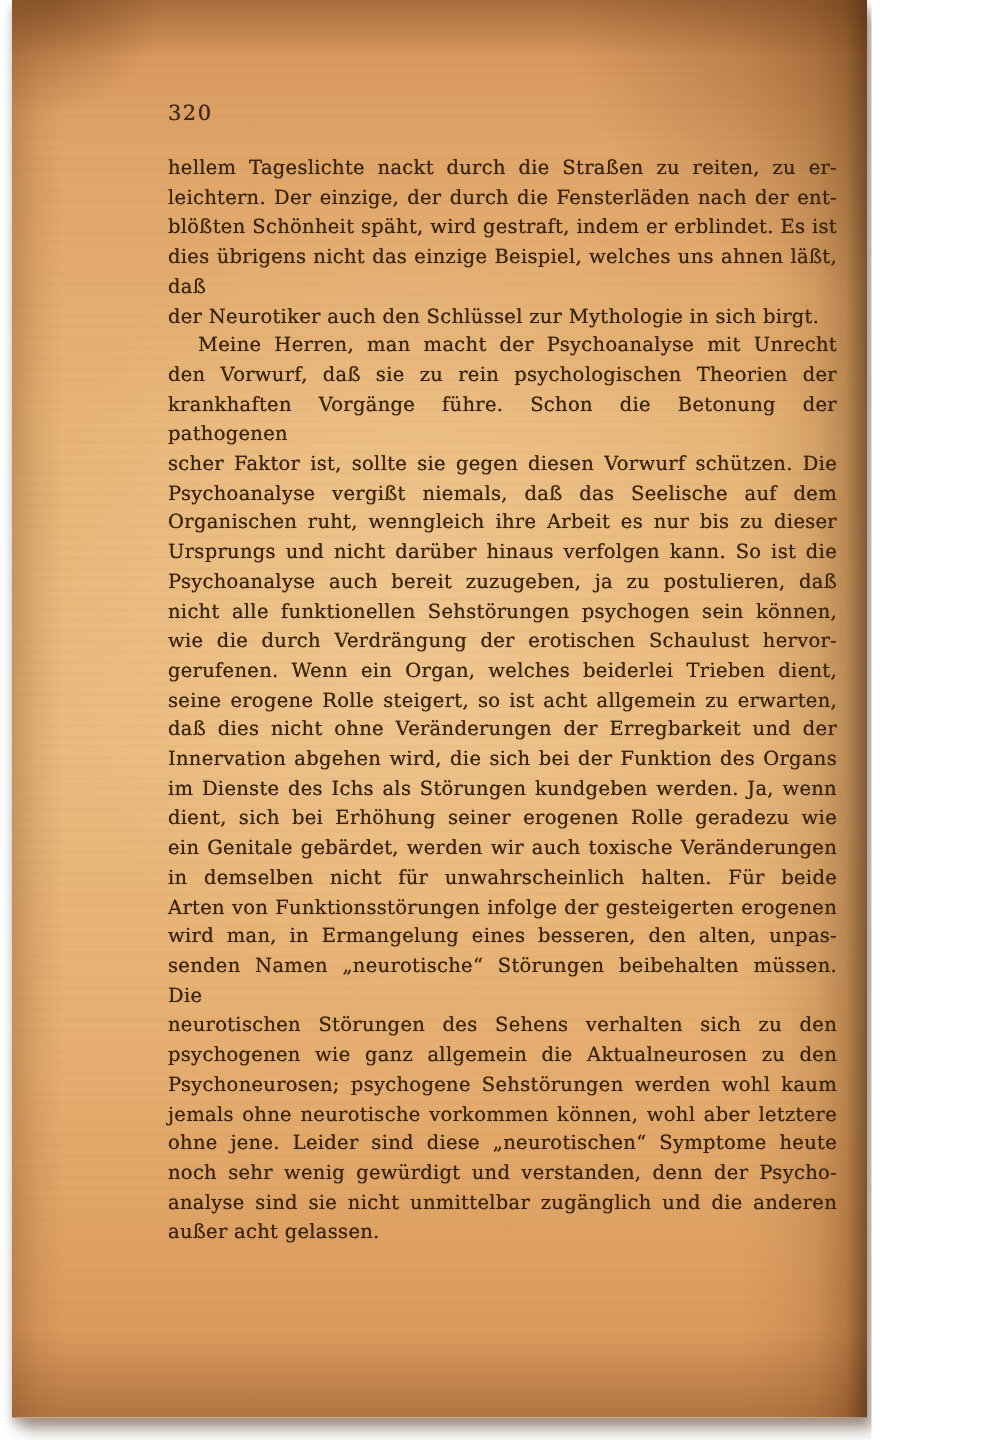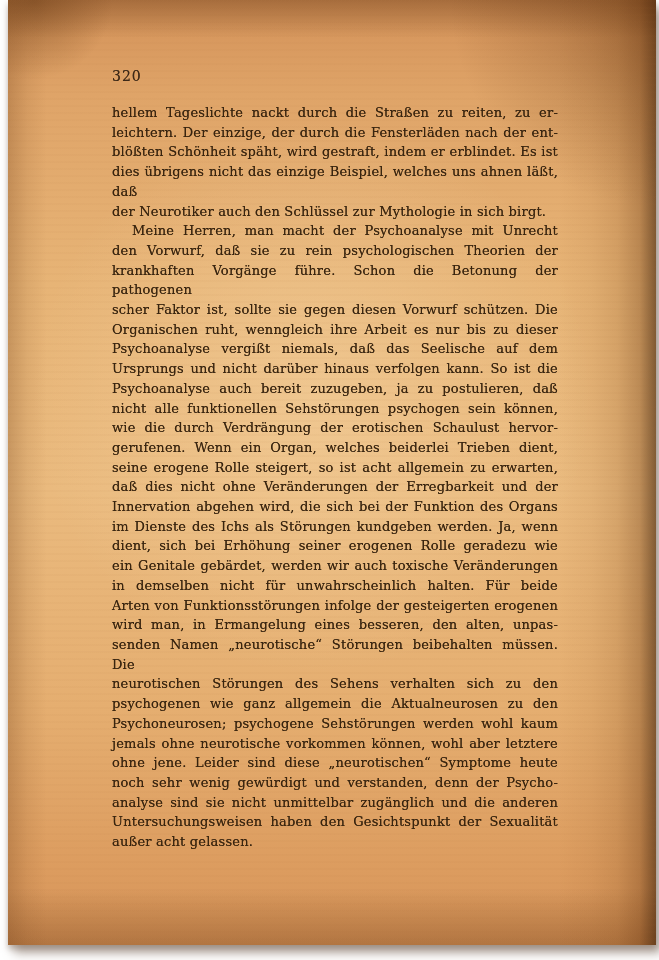--- a/index.html
+++ b/index.html
@@ -2,21 +2,21 @@
 <html><head>
 <meta charset="utf-8">
 <style>
   html, body {
     margin: 0;
     padding: 0;
     background: #ffffff;
   }
   .scan {
     position: relative;
-    width: 659px;
+    width: 581px;
     height: 960px;
     background: #ffffff;
     overflow: hidden;
     font-family: "DejaVu Serif", serif;
   }
   .page {
     position: absolute;
     left: 8px;
     top: 0;
     right: 3px;
@@ -83,22 +83,22 @@
           <div class="line">leichtern. Der einzige, der durch die Fensterläden nach der ent-</div>
           <div class="line">blößten Schönheit späht, wird gestraft, indem er erblindet. Es ist</div>
           <div class="line">dies übrigens nicht das einzige Beispiel, welches uns ahnen läßt, daß</div>
           <div class="line last">der Neurotiker auch den Schlüssel zur Mythologie in sich birgt.</div>
         </div>
         <div class="paragraph">
           <div class="line indent">Meine Herren, man macht der Psychoanalyse mit Unrecht</div>
           <div class="line">den Vorwurf, daß sie zu rein psychologischen Theorien der</div>
           <div class="line">krankhaften Vorgänge führe. Schon die Betonung der pathogenen</div>
           <div class="line">scher Faktor ist, sollte sie gegen diesen Vorwurf schützen. Die</div>
+          <div class="line">Psychoanalyse vergißt niemals, daß das Seelische auf dem</div>
           <div class="line">Organischen ruht, wenngleich ihre Arbeit es nur bis zu dieser</div>
-          <div class="line">Psychoanalyse vergißt niemals, daß das Seelische auf dem</div>
           <div class="line">Ursprungs und nicht darüber hinaus verfolgen kann. So ist die</div>
           <div class="line">Psychoanalyse auch bereit zuzugeben, ja zu postulieren, daß</div>
           <div class="line">nicht alle funktionellen Sehstörungen psychogen sein können,</div>
           <div class="line">wie die durch Verdrängung der erotischen Schaulust hervor-</div>
           <div class="line">gerufenen. Wenn ein Organ, welches beiderlei Trieben dient,</div>
           <div class="line">seine erogene Rolle steigert, so ist acht allgemein zu erwarten,</div>
           <div class="line">daß dies nicht ohne Veränderungen der Erregbarkeit und der</div>
           <div class="line">Innervation abgehen wird, die sich bei der Funktion des Organs</div>
           <div class="line">im Dienste des Ichs als Störungen kundgeben werden. Ja, wenn</div>
           <div class="line">dient, sich bei Erhöhung seiner erogenen Rolle geradezu wie</div>
@@ -107,18 +107,17 @@
           <div class="line">Arten von Funktionsstörungen infolge der gesteigerten erogenen</div>
           <div class="line">wird man, in Ermangelung eines besseren, den alten, unpas-</div>
           <div class="line">senden Namen „neurotische“ Störungen beibehalten müssen. Die</div>
           <div class="line">neurotischen Störungen des Sehens verhalten sich zu den</div>
           <div class="line">psychogenen wie ganz allgemein die Aktualneurosen zu den</div>
           <div class="line">Psychoneurosen; psychogene Sehstörungen werden wohl kaum</div>
           <div class="line">jemals ohne neurotische vorkommen können, wohl aber letztere</div>
           <div class="line">ohne jene. Leider sind diese „neurotischen“ Symptome heute</div>
           <div class="line">noch sehr wenig gewürdigt und verstanden, denn der Psycho-</div>
           <div class="line">analyse sind sie nicht unmittelbar zugänglich und die anderen</div>
-          <div class="line">Untersuchungsweisen haben den Gesichtspunkt der Sexualität</div>
           <div class="line last">außer acht gelassen.</div>
         </div>
       </div>
   </div>
 </div>
 
 </body></html>

